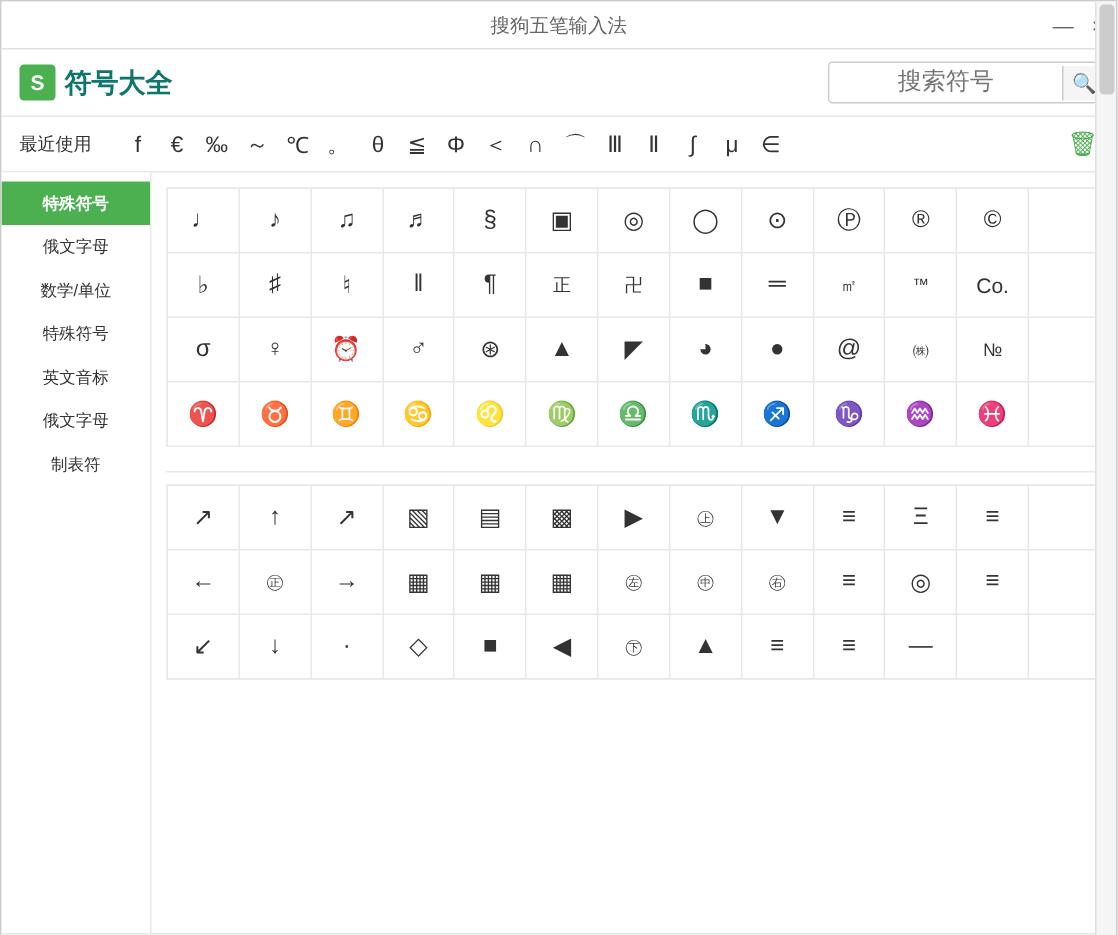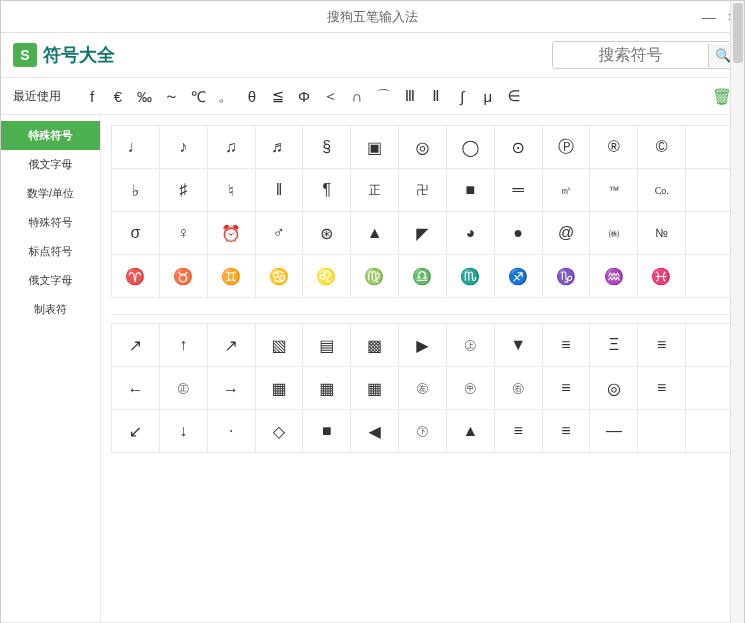--- a/index.html
+++ b/index.html
@@ -300,21 +300,21 @@
     <span class="recent-delete">🗑</span>
   </div>
 
   <div class="main-area">
 
     <div class="sidebar">
       <div class="sidebar-item active">特殊符号</div>
       <div class="sidebar-item">俄文字母</div>
       <div class="sidebar-item">数学/单位</div>
       <div class="sidebar-item">特殊符号</div>
-      <div class="sidebar-item">标点符号</div>
+      <div class="sidebar-item">英文音标</div>
       <div class="sidebar-item">俄文字母</div>
       <div class="sidebar-item">制表符</div>
     </div>
 
     <div class="content-area">
 
       <div class="symbol-section">
         <div class="symbol-grid">
 
           <div class="symbol-cell">♩</div>
@@ -335,21 +335,21 @@
           <div class="symbol-cell">♯</div>
           <div class="symbol-cell">♮</div>
           <div class="symbol-cell">‖</div>
           <div class="symbol-cell">¶</div>
           <div class="symbol-cell special">正</div>
           <div class="symbol-cell special">卍</div>
           <div class="symbol-cell">■</div>
           <div class="symbol-cell">═</div>
           <div class="symbol-cell special" style="font-size:11px;">㎡</div>
           <div class="symbol-cell special" style="font-size:11px;">™</div>
-          <div class="symbol-cell special" style="font-size:10px;font-family:Liberation Serif, serif;">Co.</div>
+          <div class="symbol-cell special" style="font-size:14px;">Co.</div>
           <div class="symbol-cell"></div>
 
           <div class="symbol-cell">σ</div>
           <div class="symbol-cell">♀</div>
           <div class="symbol-cell">⏰</div>
           <div class="symbol-cell">♂</div>
           <div class="symbol-cell">⊛</div>
           <div class="symbol-cell">▲</div>
           <div class="symbol-cell">◤</div>
           <div class="symbol-cell">◕</div>

